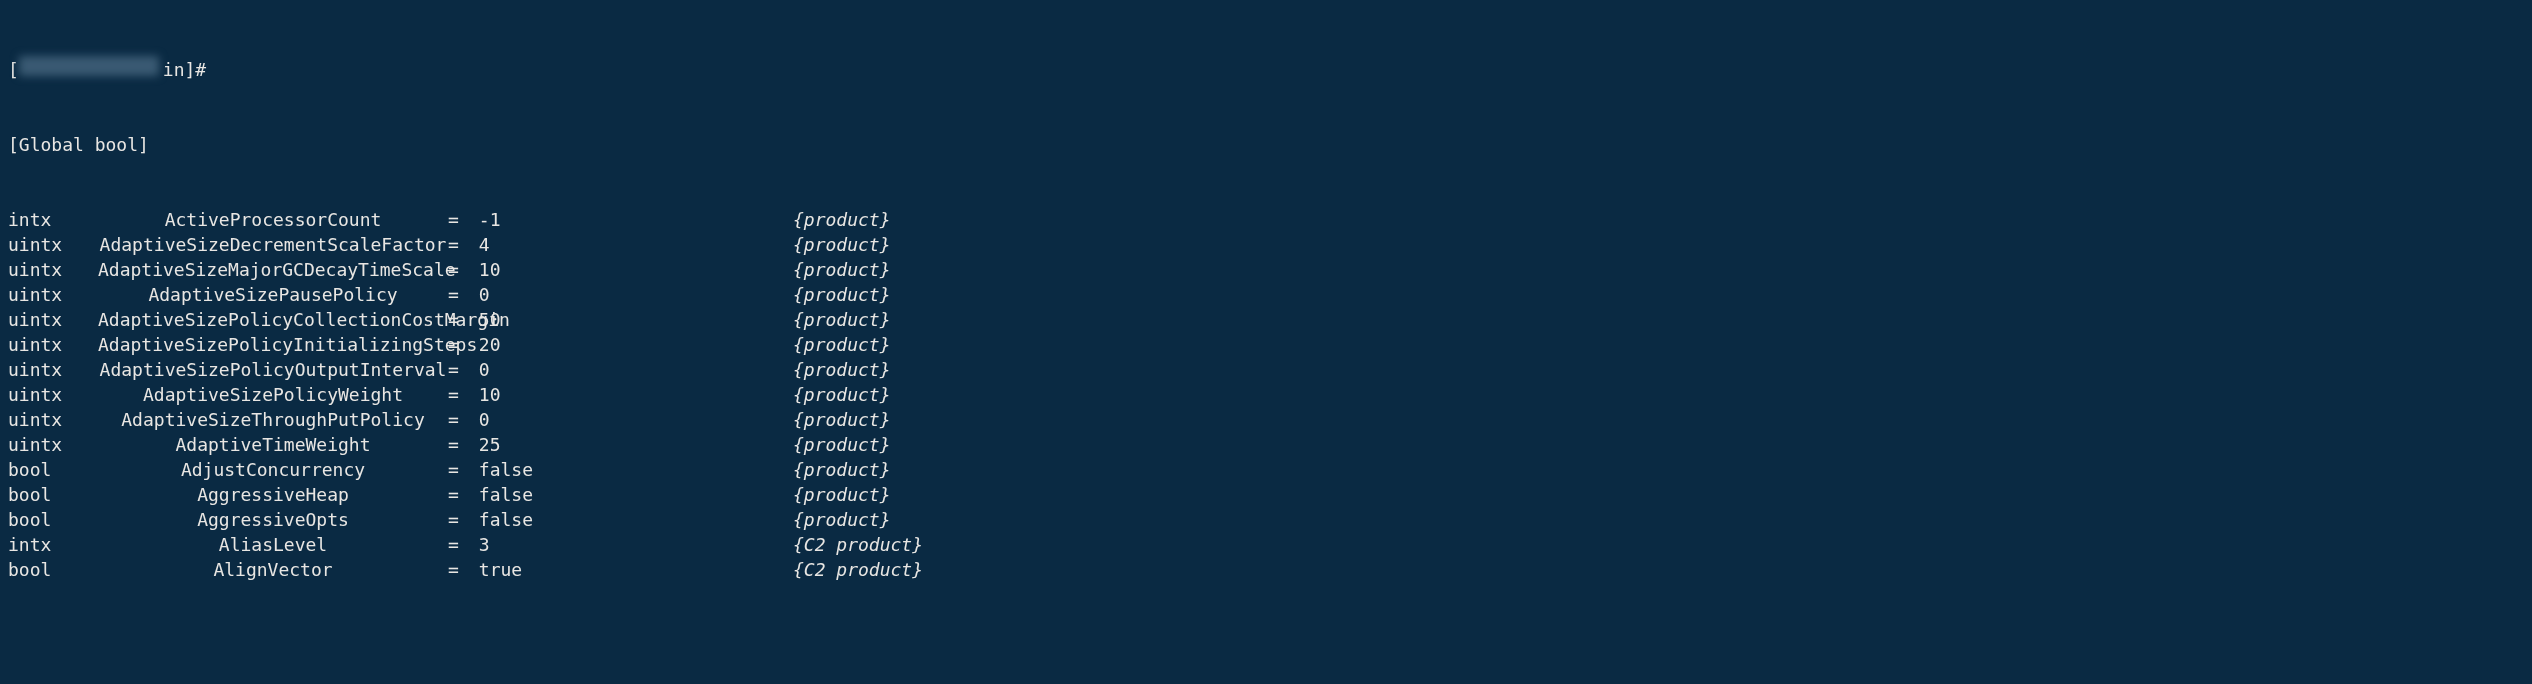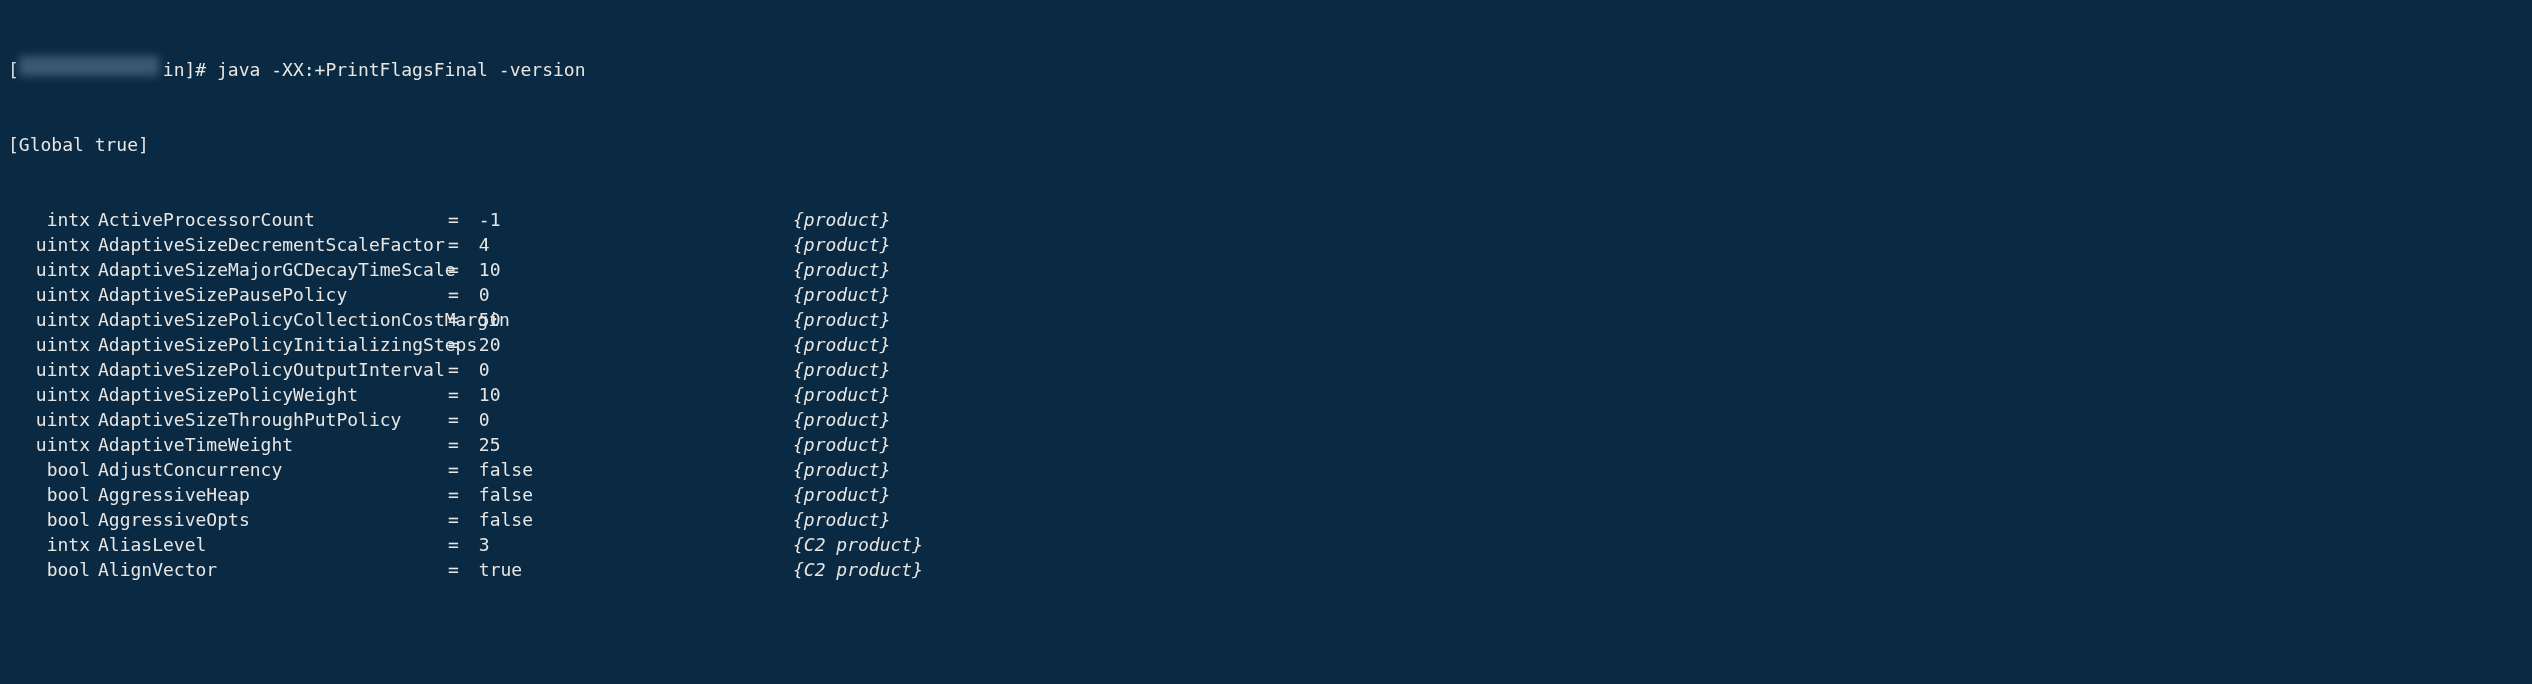--- a/index.html
+++ b/index.html
@@ -29,28 +29,29 @@
     border-radius: 3px;
     margin-right: 4px;
     vertical-align: middle;
     flex-shrink: 0;
   }
   .flag-row {
     display: flex;
   }
   .col-type {
     width: 90px;
-    text-align: right;
+    text-align: left;
     padding-right: 8px;
     box-sizing: border-box;
     flex-shrink: 0;
   }
   .col-name {
     width: 350px;
     flex-shrink: 0;
+    text-align: center;
   }
   .col-eq {
     width: 20px;
     flex-shrink: 0;
   }
   .col-val {
     width: 325px;
     flex-shrink: 0;
   }
   .col-cat {
@@ -59,17 +60,16 @@
   }
 </style>
 </head>
 <body>
 
 <div class="term">
   <div class="prompt-line">
     <span>[</span>
     <span class="redacted"></span>
     <span>in]# </span>
-    <span>java -XX:+PrintFlagsFinal -version</span>
   </div>
-  <div>[Global true]</div>
+  <div>[Global bool]</div>
   <div id="flags-container"><div class="flag-row"><span class="col-type">intx</span><span class="col-name">ActiveProcessorCount</span><span class="col-eq">=</span><span class="col-val"> -1</span><span class="col-cat">{product}</span></div><div class="flag-row"><span class="col-type">uintx</span><span class="col-name">AdaptiveSizeDecrementScaleFactor</span><span class="col-eq">=</span><span class="col-val"> 4</span><span class="col-cat">{product}</span></div><div class="flag-row"><span class="col-type">uintx</span><span class="col-name">AdaptiveSizeMajorGCDecayTimeScale</span><span class="col-eq">=</span><span class="col-val"> 10</span><span class="col-cat">{product}</span></div><div class="flag-row"><span class="col-type">uintx</span><span class="col-name">AdaptiveSizePausePolicy</span><span class="col-eq">=</span><span class="col-val"> 0</span><span class="col-cat">{product}</span></div><div class="flag-row"><span class="col-type">uintx</span><span class="col-name">AdaptiveSizePolicyCollectionCostMargin</span><span class="col-eq">=</span><span class="col-val"> 50</span><span class="col-cat">{product}</span></div><div class="flag-row"><span class="col-type">uintx</span><span class="col-name">AdaptiveSizePolicyInitializingSteps</span><span class="col-eq">=</span><span class="col-val"> 20</span><span class="col-cat">{product}</span></div><div class="flag-row"><span class="col-type">uintx</span><span class="col-name">AdaptiveSizePolicyOutputInterval</span><span class="col-eq">=</span><span class="col-val"> 0</span><span class="col-cat">{product}</span></div><div class="flag-row"><span class="col-type">uintx</span><span class="col-name">AdaptiveSizePolicyWeight</span><span class="col-eq">=</span><span class="col-val"> 10</span><span class="col-cat">{product}</span></div><div class="flag-row"><span class="col-type">uintx</span><span class="col-name">AdaptiveSizeThroughPutPolicy</span><span class="col-eq">=</span><span class="col-val"> 0</span><span class="col-cat">{product}</span></div><div class="flag-row"><span class="col-type">uintx</span><span class="col-name">AdaptiveTimeWeight</span><span class="col-eq">=</span><span class="col-val"> 25</span><span class="col-cat">{product}</span></div><div class="flag-row"><span class="col-type">bool</span><span class="col-name">AdjustConcurrency</span><span class="col-eq">=</span><span class="col-val"> false</span><span class="col-cat">{product}</span></div><div class="flag-row"><span class="col-type">bool</span><span class="col-name">AggressiveHeap</span><span class="col-eq">=</span><span class="col-val"> false</span><span class="col-cat">{product}</span></div><div class="flag-row"><span class="col-type">bool</span><span class="col-name">AggressiveOpts</span><span class="col-eq">=</span><span class="col-val"> false</span><span class="col-cat">{product}</span></div><div class="flag-row"><span class="col-type">intx</span><span class="col-name">AliasLevel</span><span class="col-eq">=</span><span class="col-val"> 3</span><span class="col-cat">{C2 product}</span></div><div class="flag-row"><span class="col-type">bool</span><span class="col-name">AlignVector</span><span class="col-eq">=</span><span class="col-val"> true</span><span class="col-cat">{C2 product}</span></div></div>
 </div>
 
 </body></html>

